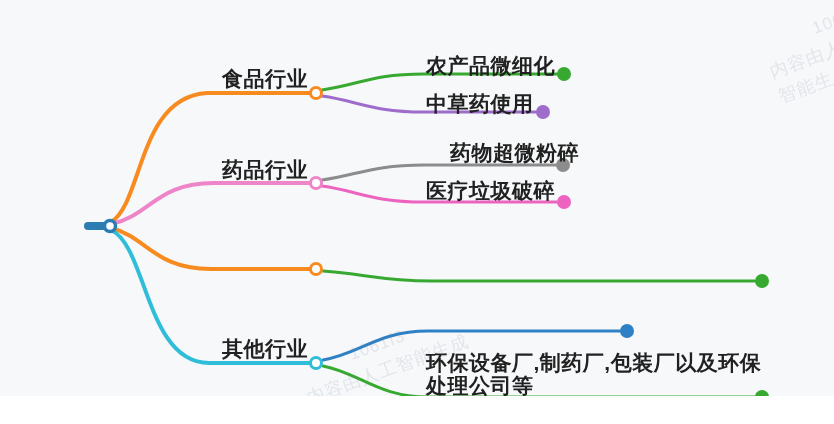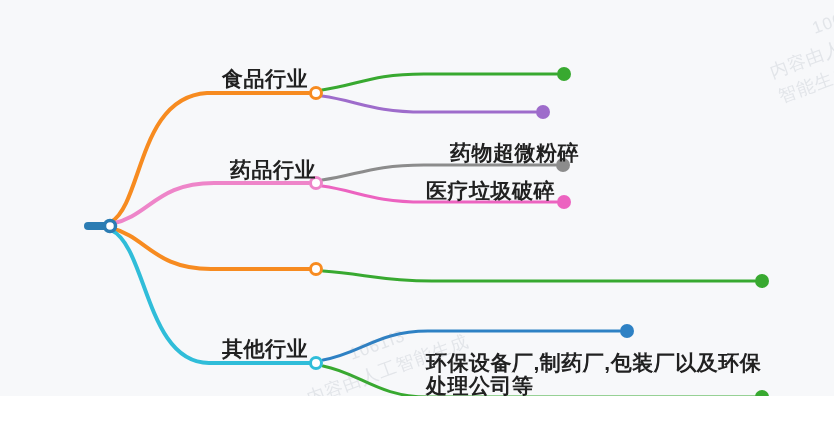--- a/index.html
+++ b/index.html
@@ -72,23 +72,25 @@
     <circle cx="564" cy="74" r="7" fill="#38a930"></circle>
     <circle cx="543" cy="112" r="7" fill="#9e6ccb"></circle>
     <circle cx="563" cy="165" r="7" fill="#8c8c8c"></circle>
     <circle cx="564" cy="202" r="7" fill="#ec63c0"></circle>
     <circle cx="762" cy="281" r="7" fill="#38a930"></circle>
     <circle cx="627" cy="331" r="7" fill="#2e81c4"></circle>
     <circle cx="762" cy="397" r="7" fill="#38a930"></circle>
   </svg>
 
   <div class="node-label" style="left:222px; top:67px;">食品行业</div>
-  <div class="node-label" style="left:222px; top:158px;margin-left:8px;">药品行业</div>
+  <div class="node-label" style="left:222px; top:158px;">药品行业</div>
   <div class="node-label" style="left:222px; top:337px;">其他行业</div>
 
+  <div class="node-label" style="left:426px; top:54px;">农产品微细化</div>
+  <div class="node-label" style="left:426px; top:92px;">中草药使用</div>
   <div class="node-label" style="left:410px; top:141px;margin-left:40px;">药物超微粉碎</div>
   <div class="node-label" style="left:426px; top:179px;text-align:center;">医疗垃圾破碎</div>
   <div class="node-label" style="left:426px; top:351px;">环保设备厂,制药厂,包装厂以及环保
 处理公司等</div>
 
   <div class="watermark" style="left:757px; top:36px;">
     <span class="wm-code">1061f3</span>
     <span class="wm-text">内容由人工智能生成</span>
   </div>
   <div class="watermark" style="left:294px; top:362px;">

